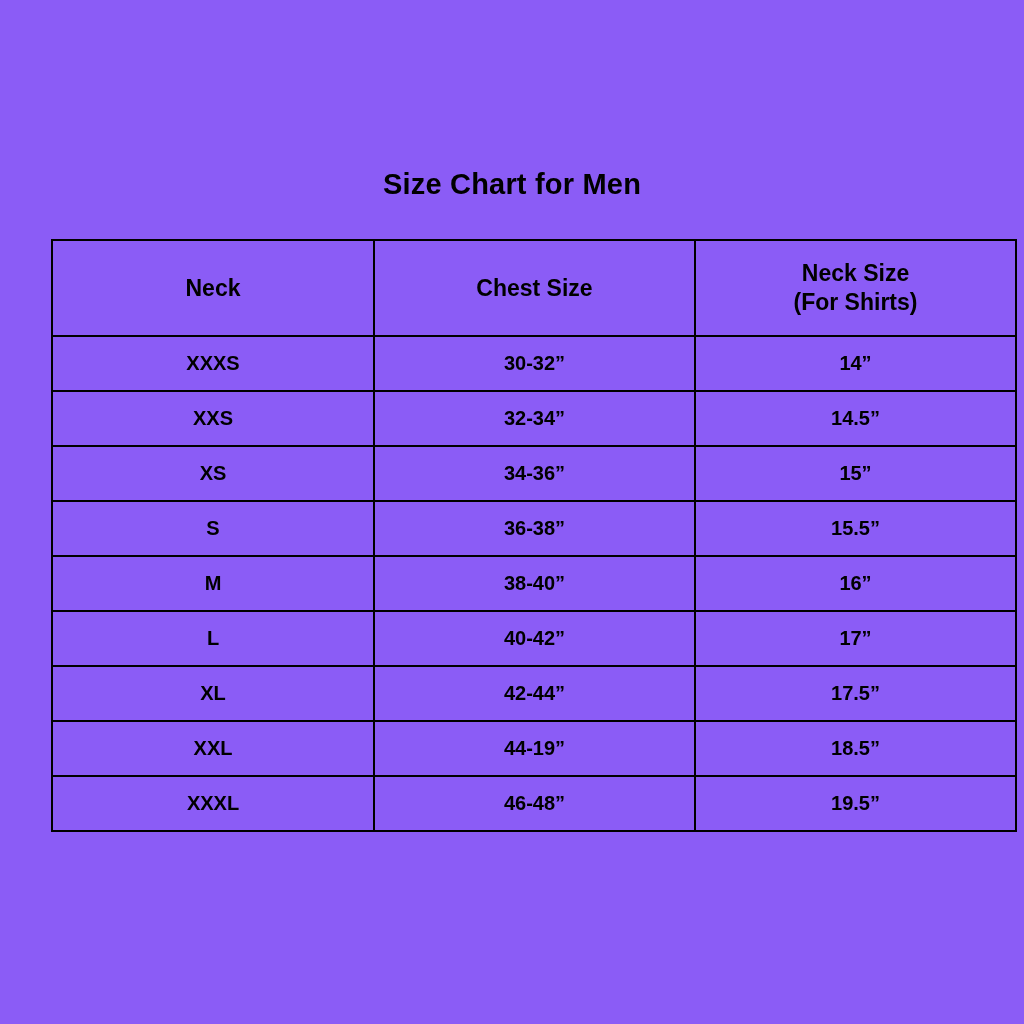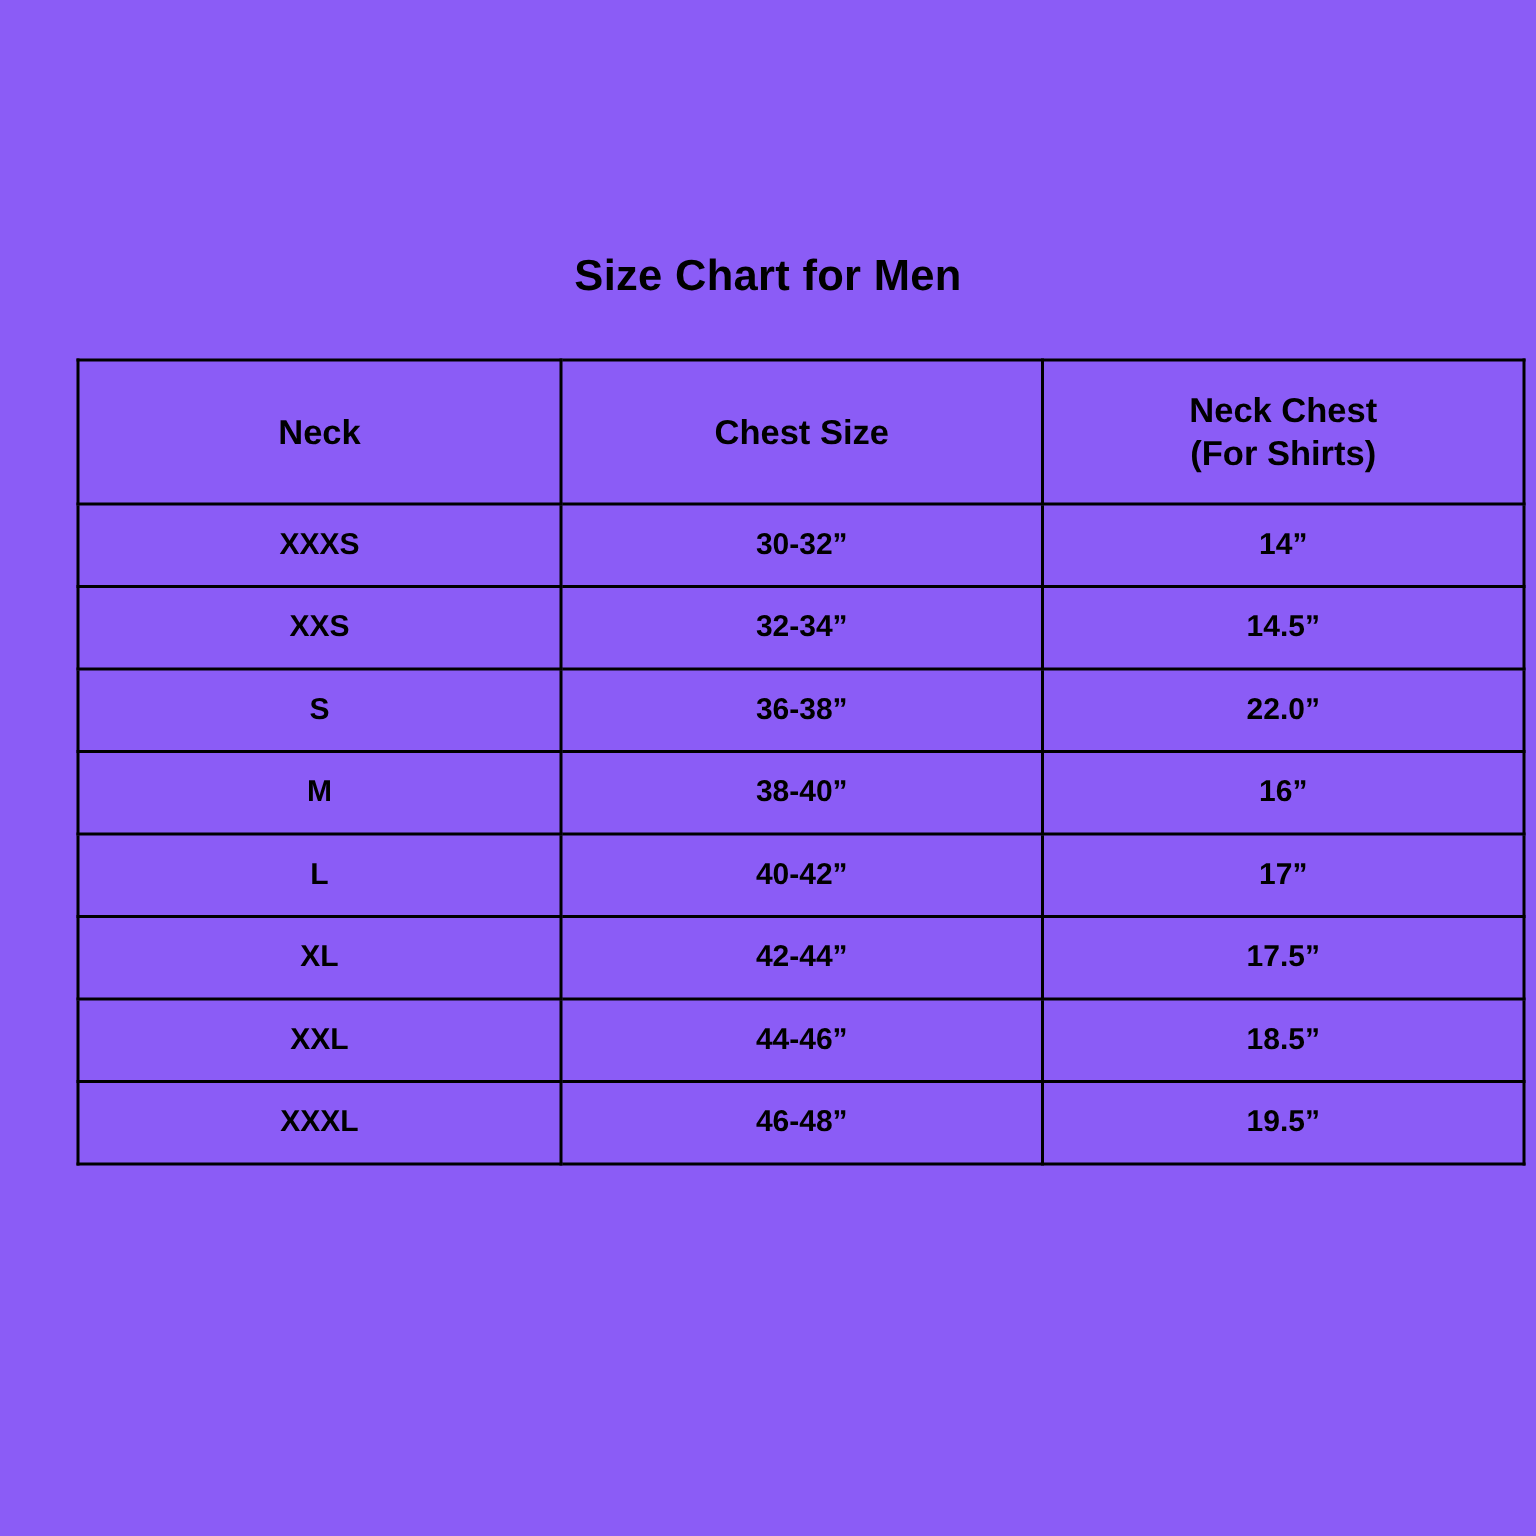--- a/index.html
+++ b/index.html
@@ -83,59 +83,64 @@
     <table class="size-table">
       <thead>
         <tr>
           <th class="col-size">
             <span>Neck</span>
           </th>
           <th class="col-chest">
             <span>Chest Size</span>
           </th>
           <th class="col-neck">
-            <span>Neck Chest</span>
+            <span>Neck Size</span>
             <span class="sub-line">(For Shirts)</span>
           </th>
         </tr>
       </thead>
       <tbody>
         <tr>
           <td>XXXS</td>
           <td>30-32”</td>
           <td>14”</td>
         </tr>
         <tr>
           <td>XXS</td>
           <td>32-34”</td>
           <td>14.5”</td>
         </tr>
         <tr>
+          <td>XS</td>
+          <td>34-36”</td>
+          <td>15”</td>
+        </tr>
+        <tr>
           <td>S</td>
           <td>36-38”</td>
-          <td>22.0”</td>
+          <td>15.5”</td>
         </tr>
         <tr>
           <td>M</td>
           <td>38-40”</td>
           <td>16”</td>
         </tr>
         <tr>
           <td>L</td>
           <td>40-42”</td>
           <td>17”</td>
         </tr>
         <tr>
           <td>XL</td>
           <td>42-44”</td>
           <td>17.5”</td>
         </tr>
         <tr>
           <td>XXL</td>
-          <td>44-46”</td>
+          <td>44-19”</td>
           <td>18.5”</td>
         </tr>
         <tr>
           <td>XXXL</td>
           <td>46-48”</td>
           <td>19.5”</td>
         </tr>
       </tbody>
     </table>
   </div>

